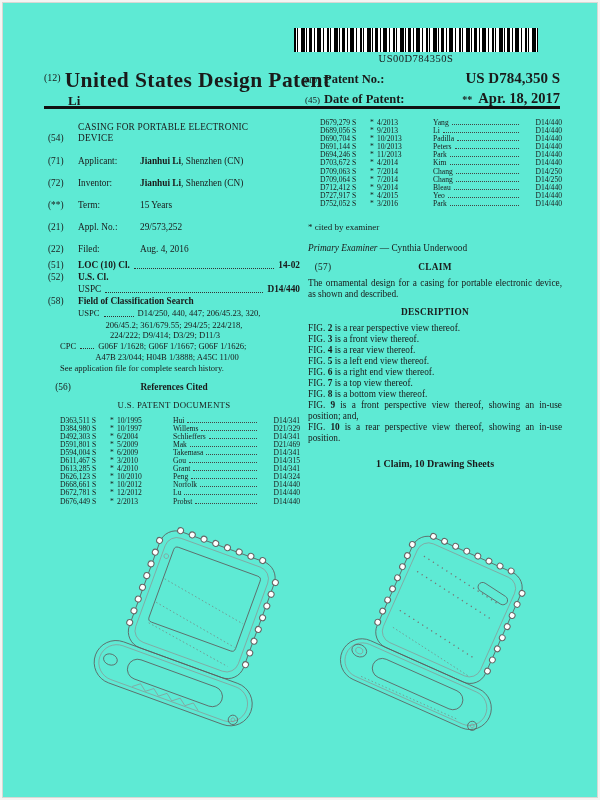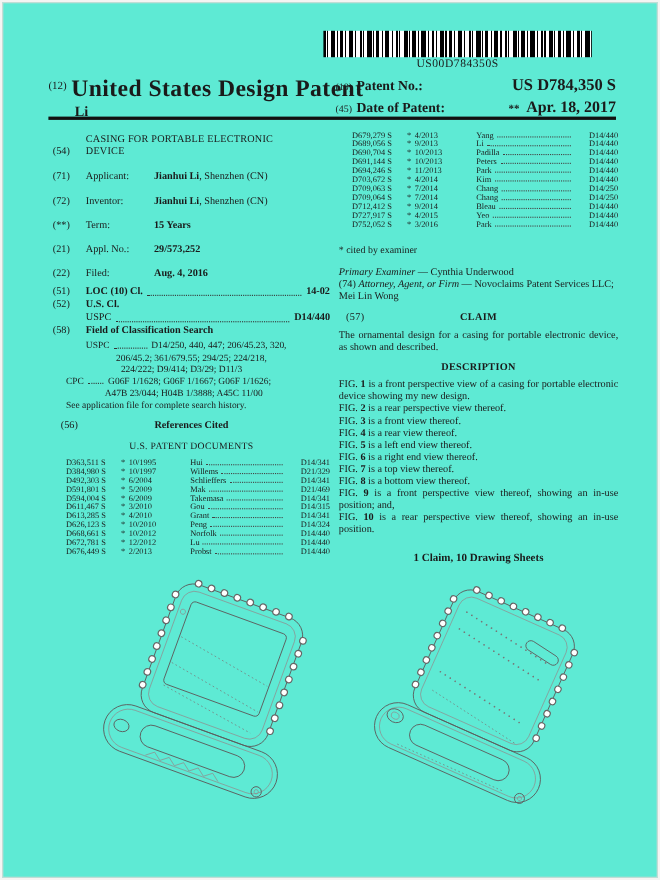--- a/index.html
+++ b/index.html
@@ -36,21 +36,21 @@
   .h-val{font-weight:bold;font-size:15px;margin-left:auto;white-space:nowrap;}
   .h-stars{font-weight:bold;font-size:10px;margin:0 6px 0 auto;}
   .h-date{font-weight:bold;font-size:14.5px;white-space:nowrap;}
   .rule{position:absolute;left:42px;top:104px;width:516px;height:2.5px;background:#111;}
   
   .col-left{position:absolute;left:46px;top:120px;width:252px;font-size:9.3px;line-height:11px;}
   .col-right{position:absolute;left:306px;top:117px;width:254px;font-size:9.3px;line-height:11px;}
   .field{display:flex;margin-bottom:11px;}
   .f-num{width:30px;flex:none;}
   .f-label{width:62px;flex:none;}
-  .f-val{font-weight:bold;text-align:right;}
+  .f-val{font-weight:normal;text-align:right;}
   .bold{font-weight:bold;}
   .ital{font-style:italic;}
   .title-block{display:flex;margin-bottom:12px;align-items:flex-end;}
   .title-text{font-weight:normal;width:190px;letter-spacing:.2px;}
   
   .tight{margin-bottom:1px;}
   .leader{flex:1;border-bottom:1.2px dotted #333;margin:0 4px 2px 4px;min-width:10px;}
   .lead-sm{width:30px;flex:none;border-bottom:1.2px dotted #333;margin:0 4px 2px 4px;}
   .lead-xs{width:14px;flex:none;border-bottom:1.2px dotted #333;margin:0 4px 2px 4px;}
   .cls-line{font-size:8.6px;line-height:10.6px;}
@@ -405,41 +405,34 @@
       </div>
 
     <div class="cited-note">* cited by examiner</div>
 
     <div class="agent-block">
       <div>
         <span class="ital">Primary Examiner</span>
         <span>—</span>
         <span>Cynthia Underwood</span>
       </div>
-      <div>
-        <span>(74)</span>
-        <span class="ital">Attorney, Agent, or Firm</span>
-        <span>—</span>
-        <span>Novoclaims Patent Services LLC; Mei Lin Wong</span>
-      </div>
     </div>
 
     <div class="sec-head">
       <span class="f-num">(57)</span>
       <span>CLAIM</span>
     </div>
     <p class="body-text">The ornamental design for a casing for portable electronic device, as shown and described.</p>
 
     <div class="sec-head">
       <span>DESCRIPTION</span>
     </div>
 
     <div class="figs">
 
-        <p><span>FIG.</span> <span class="bold">1</span> <span>is a front perspective view of a casing for portable electronic device showing my new design.</span></p>
 
         <p><span>FIG.</span> <span class="bold">2</span> <span>is a rear perspective view thereof.</span></p>
 
         <p><span>FIG.</span> <span class="bold">3</span> <span>is a front view thereof.</span></p>
 
         <p><span>FIG.</span> <span class="bold">4</span> <span>is a rear view thereof.</span></p>
 
         <p><span>FIG.</span> <span class="bold">5</span> <span>is a left end view thereof.</span></p>
 
         <p><span>FIG.</span> <span class="bold">6</span> <span>is a right end view thereof.</span></p>

